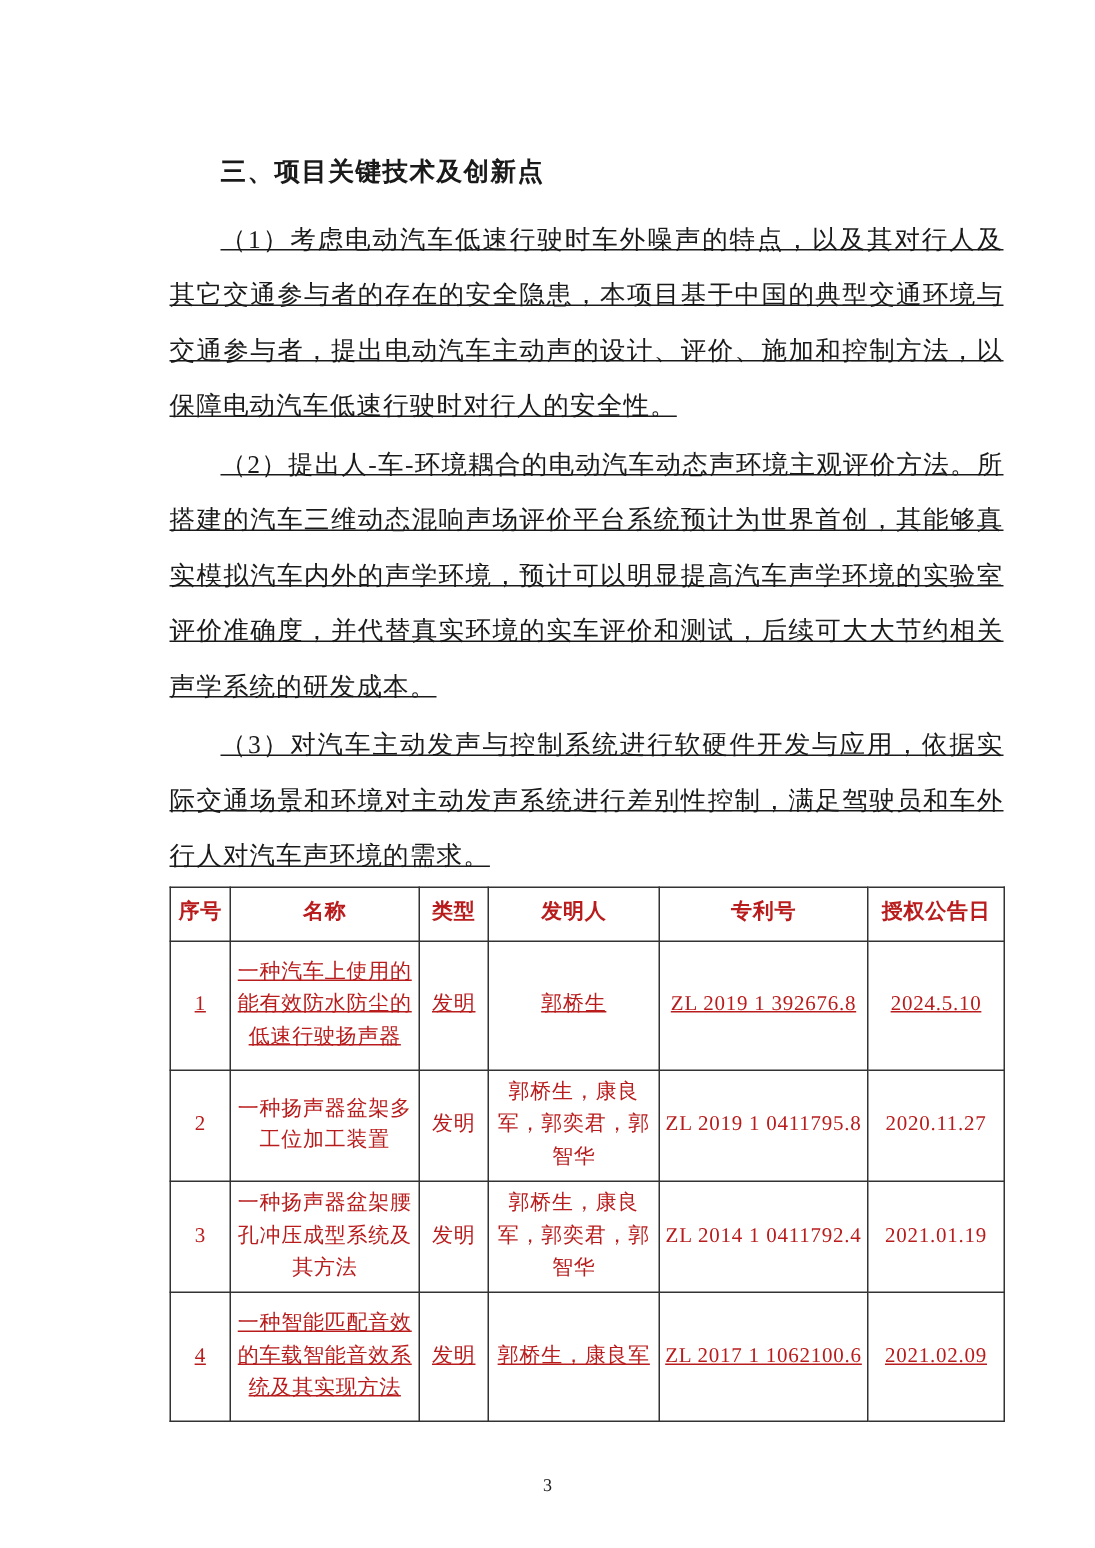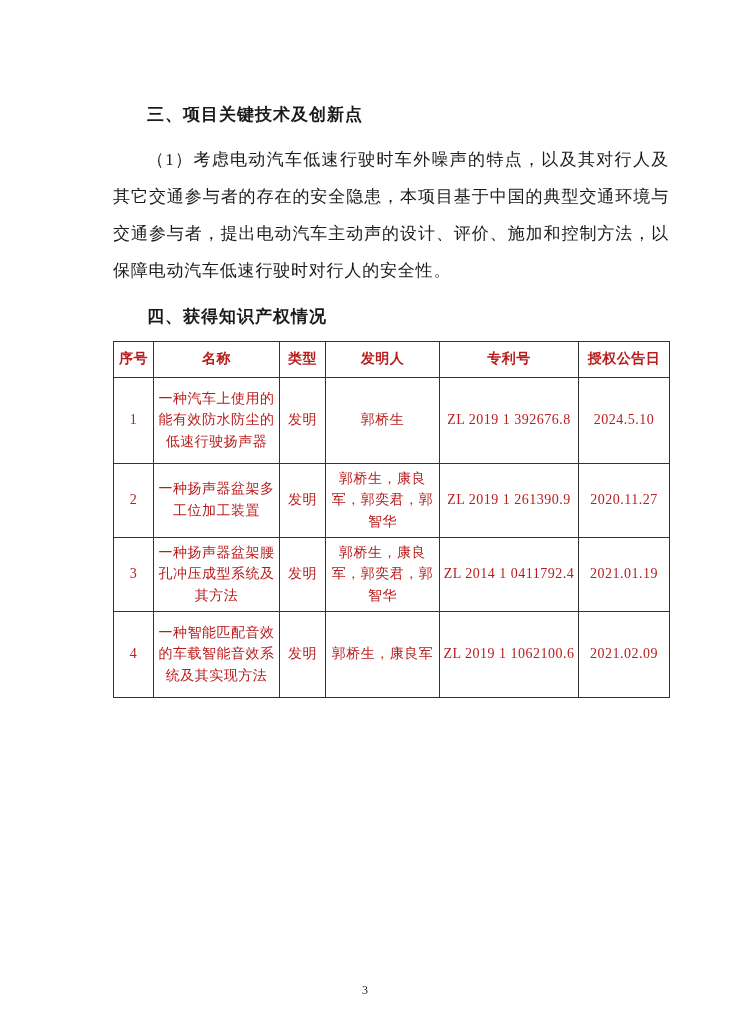--- a/index.html
+++ b/index.html
@@ -31,20 +31,21 @@
     margin-top: 16px;
     margin-bottom: 12px;
   }
   .body-paragraph {
     font-size: 17px;
     line-height: 37px;
     text-indent: 2em;
     text-align: justify;
     letter-spacing: 0.8px;
     margin-bottom: 2px;
+    text-decoration: underline;
   }
   table.patent-table {
     width: 556px;
     border-collapse: collapse;
     table-layout: fixed;
     font-size: 14px;
     color: #b91c1c;
   }
   table.patent-table th,
   table.patent-table td {
@@ -60,44 +61,45 @@
     font-weight: bold;
     height: 36px;
     font-size: 14px;
   }
   col.c-seq   { width: 40px; }
   col.c-name  { width: 126px; }
   col.c-type  { width: 46px; }
   col.c-inv   { width: 114px; }
   col.c-pat   { width: 139px; }
   col.c-date  { width: 91px; }
-  tr.r-tall td { height: 86px; }
+  tr.r-tall td { height: 86px; text-decoration: underline; }
   tr.r-mid  td { height: 66px; }
   .page-number {
     position: absolute;
     bottom: 34px;
     left: 0;
     width: 730px;
     text-align: center;
     font-size: 12px;
     color: #1a1a1a;
   }
 </style>
 </head>
 <body>
 
 <div class="page-content">
 
   <div class="section-heading">三、项目关键技术及创新点</div>
 
   <p class="body-paragraph">（1）考虑电动汽车低速行驶时车外噪声的特点，以及其对行人及其它交通参与者的存在的安全隐患，本项目基于中国的典型交通环境与交通参与者，提出电动汽车主动声的设计、评价、施加和控制方法，以保障电动汽车低速行驶时对行人的安全性。</p>
 
+  <p class="body-paragraph">（2）提出人-车-环境耦合的电动汽车动态声环境主观评价方法。所搭建的汽车三维动态混响声场评价平台系统预计为世界首创，其能够真实模拟汽车内外的声学环境，预计可以明显提高汽车声学环境的实验室评价准确度，并代替真实环境的实车评价和测试，后续可大大节约相关声学系统的研发成本。</p>
 
+  <p class="body-paragraph">（3）对汽车主动发声与控制系统进行软硬件开发与应用，依据实际交通场景和环境对主动发声系统进行差别性控制，满足驾驶员和车外行人对汽车声环境的需求。</p>
 
-  <div class="section-heading second">四、获得知识产权情况</div>
 
   <table class="patent-table">
     <colgroup>
       <col class="c-seq">
         <col class="c-name">
         <col class="c-type">
       <col class="c-inv">
         <col class="c-pat">
         <col class="c-date">
     </colgroup>
@@ -118,37 +120,37 @@
           <td>发明</td>
           <td>郭桥生</td>
           <td>ZL 2019 1 392676.8</td>
           <td>2024.5.10</td>
         </tr>
         <tr class="r-mid">
           <td>2</td>
           <td>一种扬声器盆架多工位加工装置</td>
           <td>发明</td>
           <td>郭桥生，康良军，郭奕君，郭智华</td>
-          <td>ZL 2019 1 261390.9</td>
+          <td>ZL 2019 1 0411795.8</td>
           <td>2020.11.27</td>
         </tr>
         <tr class="r-mid">
           <td>3</td>
           <td>一种扬声器盆架腰孔冲压成型系统及其方法</td>
           <td>发明</td>
           <td>郭桥生，康良军，郭奕君，郭智华</td>
           <td>ZL 2014 1 0411792.4</td>
           <td>2021.01.19</td>
         </tr>
         <tr class="r-tall">
           <td>4</td>
           <td>一种智能匹配音效的车载智能音效系统及其实现方法</td>
           <td>发明</td>
           <td>郭桥生，康良军</td>
-          <td>ZL 2019 1 1062100.6</td>
+          <td>ZL 2017 1 1062100.6</td>
           <td>2021.02.09</td>
         </tr>
       </tbody>
   </table>
 
 </div>
 
 <div class="page-number">3</div>
 
 </body></html>

